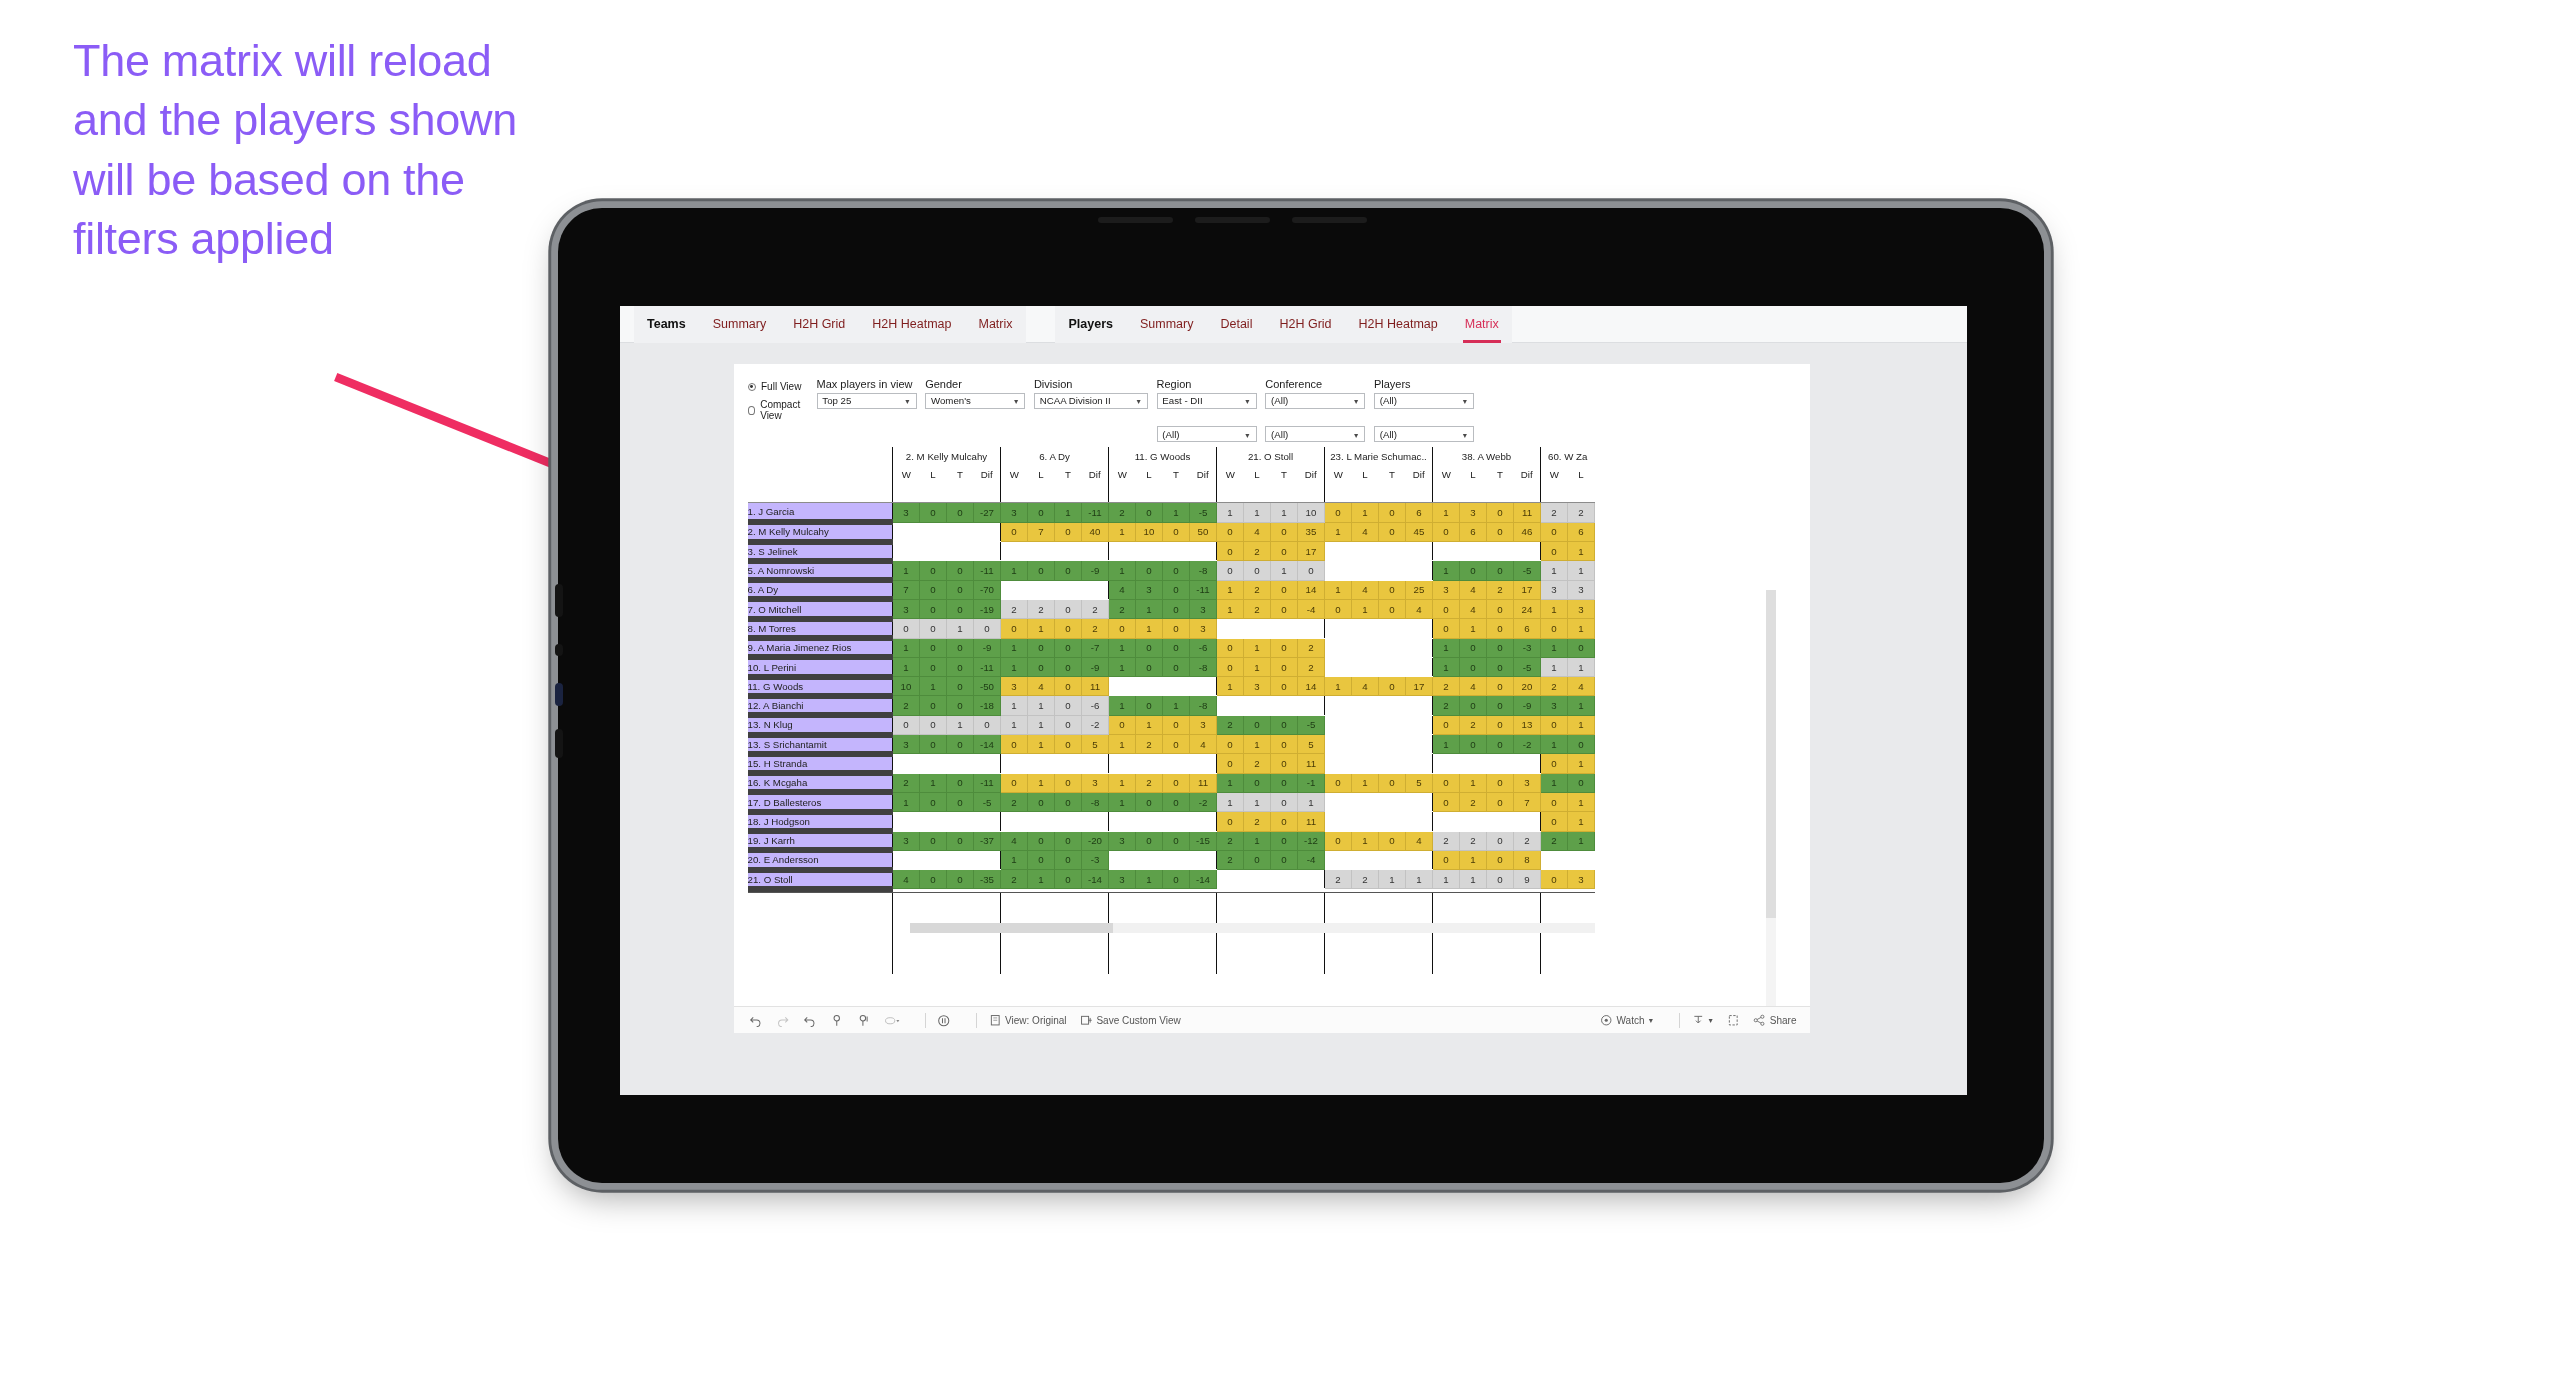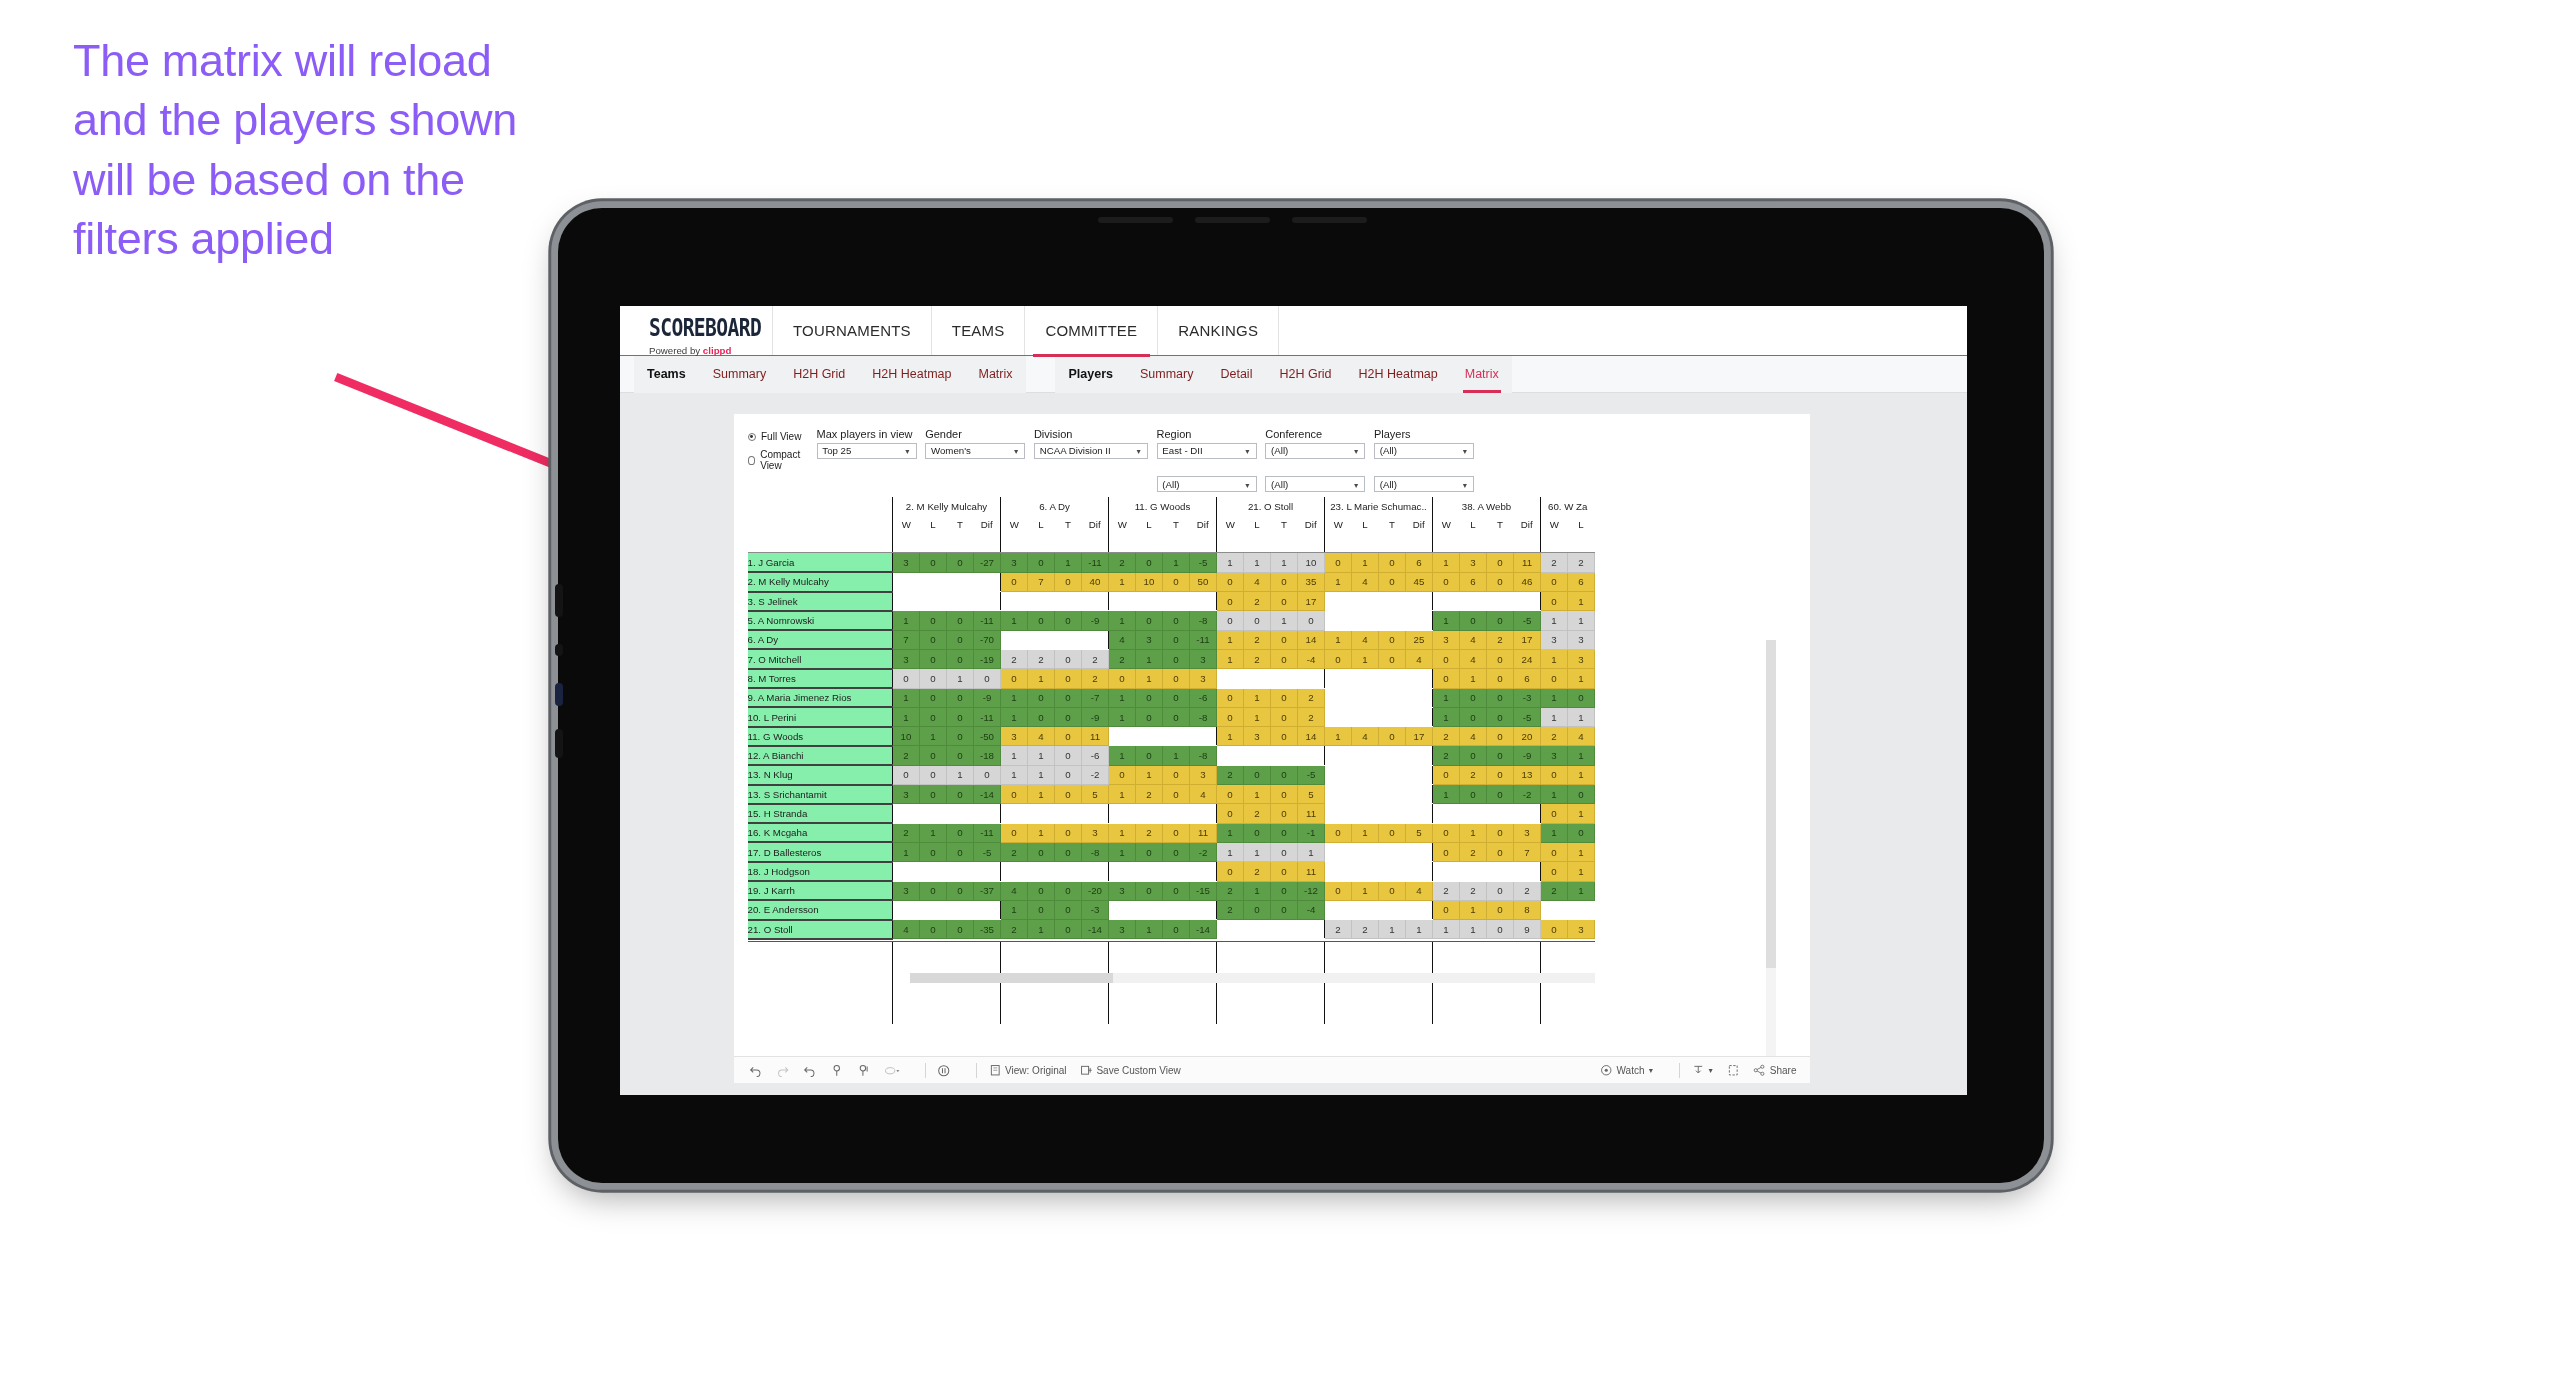--- a/index.html
+++ b/index.html
@@ -134,21 +134,21 @@
     height: 17.4px; text-align:center; font-size:10px; color:#1c1c1c;
   }
   .wlt.grpstart { border-left: 1.9px solid #111; }
   .hpad { height: 19.3px; }
   .hpad.grpstart { border-left:1.9px solid #111; }
   .hdrline { border-bottom: 1px solid #8c8c8c; }
 
   td.rname {
     width: 145px; height: 19.3px; padding-left: 4.8px; font-size: 10px;
     color:#1c1c1c; white-space: nowrap; overflow:hidden;
-    border-bottom: 2px solid #404040; background:#86efac;
+    border-bottom: 6px solid #404040; background:#c4b5fd;
   }
   td.cell {
     width: 27px; height: 19.3px; text-align: center; font-size: 9.7px;
     border-bottom: 1px solid #ffffff;
   }
   td.cell.grpstart { border-left: 1.9px solid #111; }
   td.cell.g { background:#5ea04a; color:#1d3b14; border-right:1px solid #4e8c3c; border-bottom:1px solid #4e8c3c; }
   td.cell.y { background:#e9c council; }
   td.cell.y { background:#e9c63f; color:#4a3b06; border-right:1px solid #cfae32; border-bottom:1px solid #cfae32; }
   td.cell.n { background:#d6d6d6; color:#333; border-right:1px solid #c2c2c2; border-bottom:1px solid #c2c2c2; }
@@ -195,32 +195,20 @@
   <div class="speaker s1"></div>
   <div class="speaker s2"></div>
   <div class="speaker s3"></div>
   <div class="sidebtn b1"></div>
   <div class="sidebtn b2"></div>
   <div class="sidebtn b3"></div>
   <div class="sidebtn b4"></div>
 
   <div id="screen">
 
-    <div id="topbar">
-      <div class="brand">
-        <div class="bt">SCOREBOARD</div>
-        <div class="bs"><span>Powered by </span><b>clippd</b></div>
-      </div>
-      <div class="navtabs">
-        <div class="navtab">TOURNAMENTS</div>
-        <div class="navtab">TEAMS</div>
-        <div class="navtab active">COMMITTEE</div>
-        <div class="navtab">RANKINGS</div>
-      </div>
-    </div>
 
     <div id="subbar">
       <div class="subgroup">
         <div class="subitem bold">Teams</div>
         <div class="subitem">Summary</div>
         <div class="subitem">H2H Grid</div>
         <div class="subitem">H2H Heatmap</div>
         <div class="subitem">Matrix</div>
       </div>
       <div class="subgroup">

